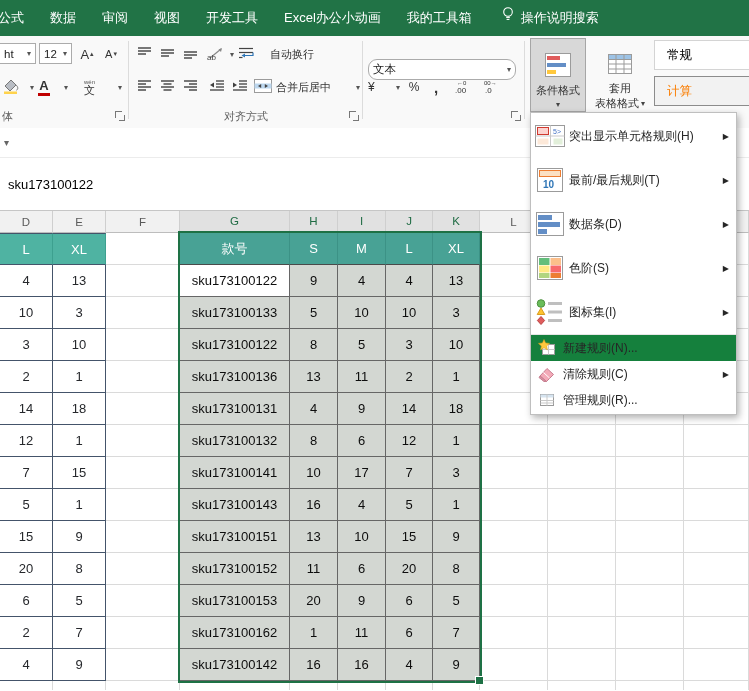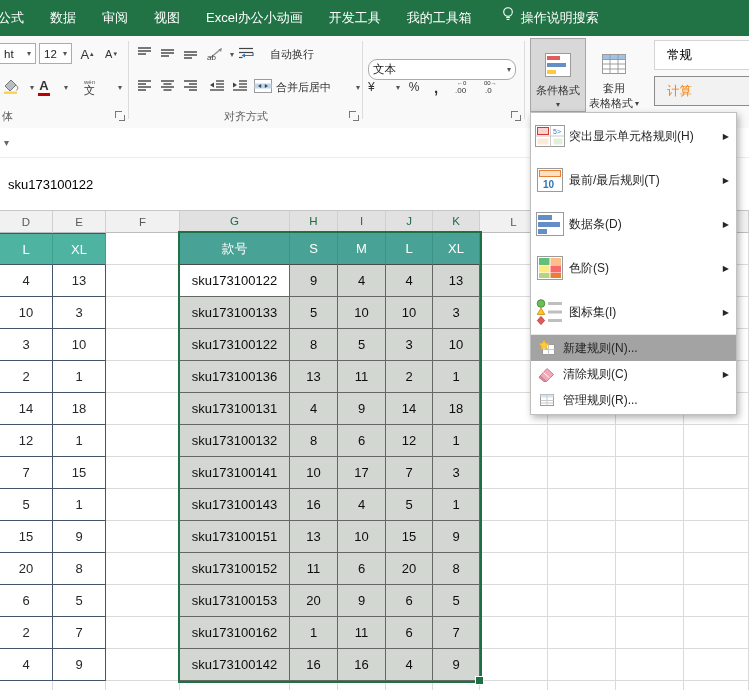--- a/index.html
+++ b/index.html
@@ -84,35 +84,35 @@
   
   .cf-menu{position:absolute;left:530px;top:112px;width:207px;background:#fff;border:1px solid #bfbfbf;
            box-shadow:2px 3px 7px rgba(0,0,0,.3);z-index:100;padding:1px 0;box-sizing:border-box;}
   .cfm-item{display:flex;align-items:center;cursor:default;}
   .cfm-item.big{height:44px;}
   .cfm-item.small{height:26px;}
   .cfm-icon{width:38px;display:flex;justify-content:center;align-items:center;}
   .cfm-item.small .cfm-icon{width:32px;}
   .cfm-label{flex:1;font-size:12px;color:#262626;}
   .cfm-arrow{font-size:8px;color:#262626;padding-right:7px;}
-  .cfm-item.hl{background:#a3a3a3;}
+  .cfm-item.hl{background:#15803d;}
   .cfm-item.small.sep{border-top:1px solid #e6e6e6;}
 </style>
 </head>
 <body>
 
 <div class="screen">
 
   <header class="titlebar">
     <div class="tab">公式</div>
     <div class="tab">数据</div>
     <div class="tab">审阅</div>
     <div class="tab">视图</div>
+    <div class="tab">开发工具</div>
     <div class="tab">Excel办公小动画</div>
-    <div class="tab">开发工具</div>
     <div class="tab">我的工具箱</div>
     <div class="tellme">
       <span>
         <svg width="14" height="16" viewBox="0 0 14 16">
           <circle cx="7" cy="6" r="4.3" fill="none" stroke="#fff" stroke-width="1.1"></circle>
           <line x1="5.2" y1="11.4" x2="8.8" y2="11.4" stroke="#fff" stroke-width="1.1"></line>
           <line x1="5.6" y1="13.4" x2="8.4" y2="13.4" stroke="#fff" stroke-width="1.1"></line>
         </svg>
       </span>
       <span>操作说明搜索</span>
@@ -334,21 +334,21 @@
           <svg width="28" height="26">
             <rect x="1.5" y="1.5" width="25" height="23" fill="#fff" stroke="#9b9b9b"></rect>
             <rect x="3" y="4" width="13" height="4" fill="#e05c5c"></rect>
             <rect x="3" y="11" width="19" height="4" fill="#638ec6"></rect>
             <rect x="3" y="18" width="9" height="4" fill="#ffc83d"></rect>
           </svg>
         </span>
         <span class="cap">条件格式</span>
         <span class="dd">▾</span>
       </div>
-      <div class="btn-big" style="left:56px;width:60px;">
+      <div class="btn-big" style="left:62px;width:60px;">
         <span>
           <svg width="26" height="24">
             <rect x="1.5" y="2.5" width="23" height="19" fill="#fff" stroke="#9b9b9b"></rect>
             <rect x="1.5" y="2.5" width="23" height="5" fill="#9dc3e6" stroke="#9b9b9b"></rect>
             <line x1="1.5" y1="12" x2="24.5" y2="12" stroke="#9b9b9b"></line>
             <line x1="1.5" y1="17" x2="24.5" y2="17" stroke="#9b9b9b"></line>
             <line x1="9" y1="2.5" x2="9" y2="21.5" stroke="#9b9b9b"></line>
             <line x1="17" y1="2.5" x2="17" y2="21.5" stroke="#9b9b9b"></line>
           </svg>
         </span>

